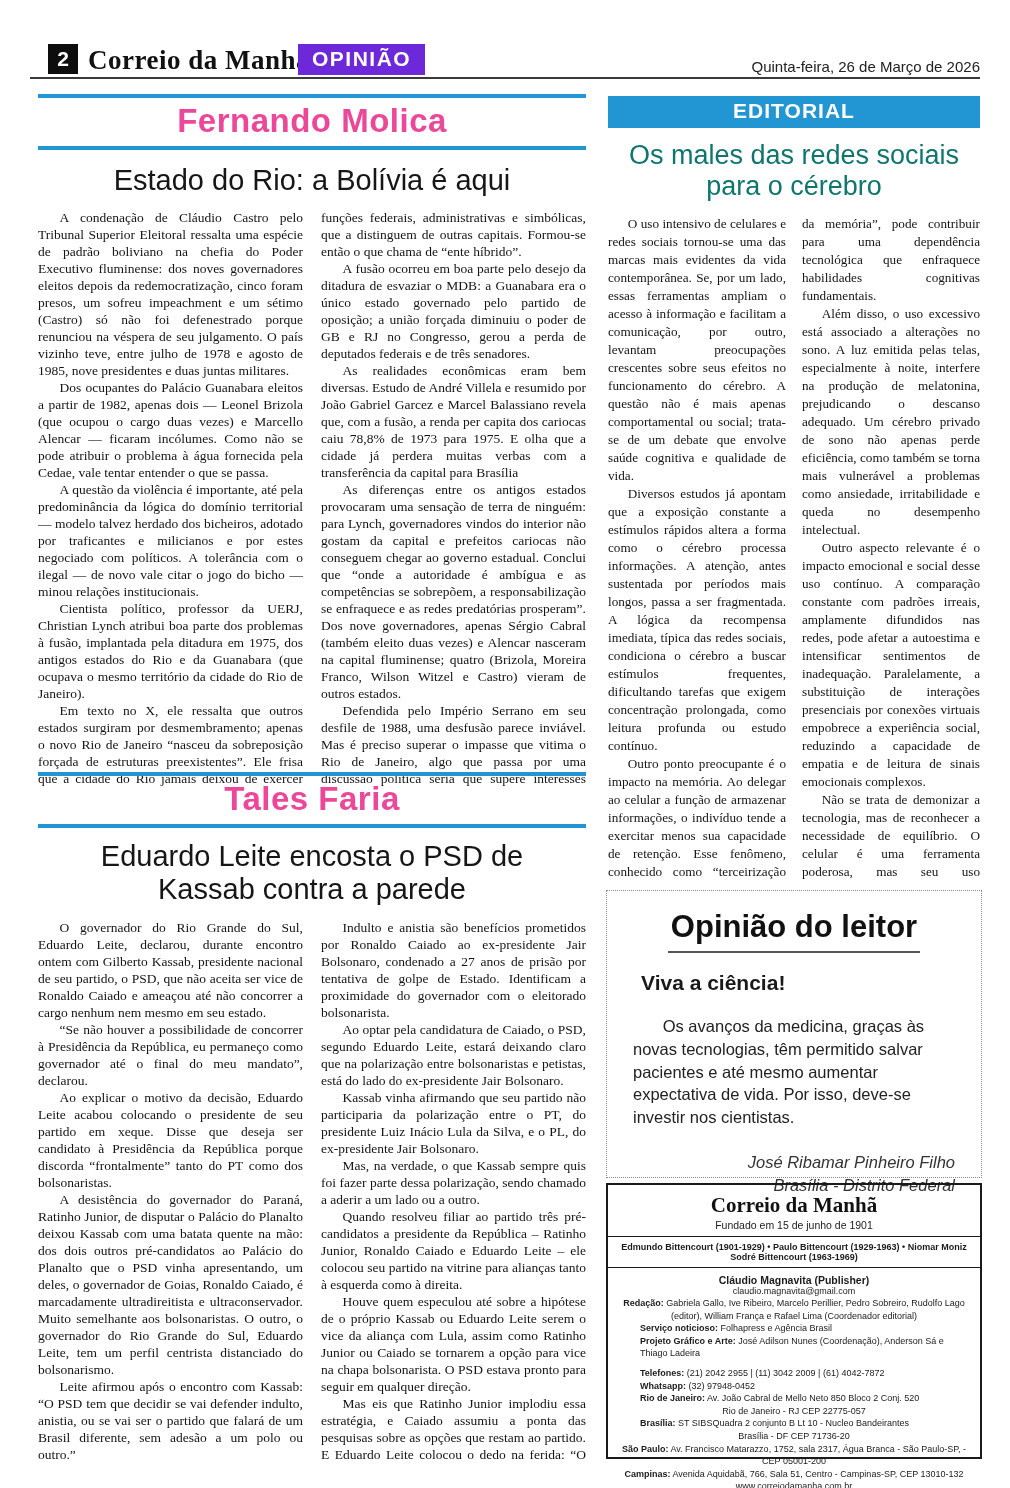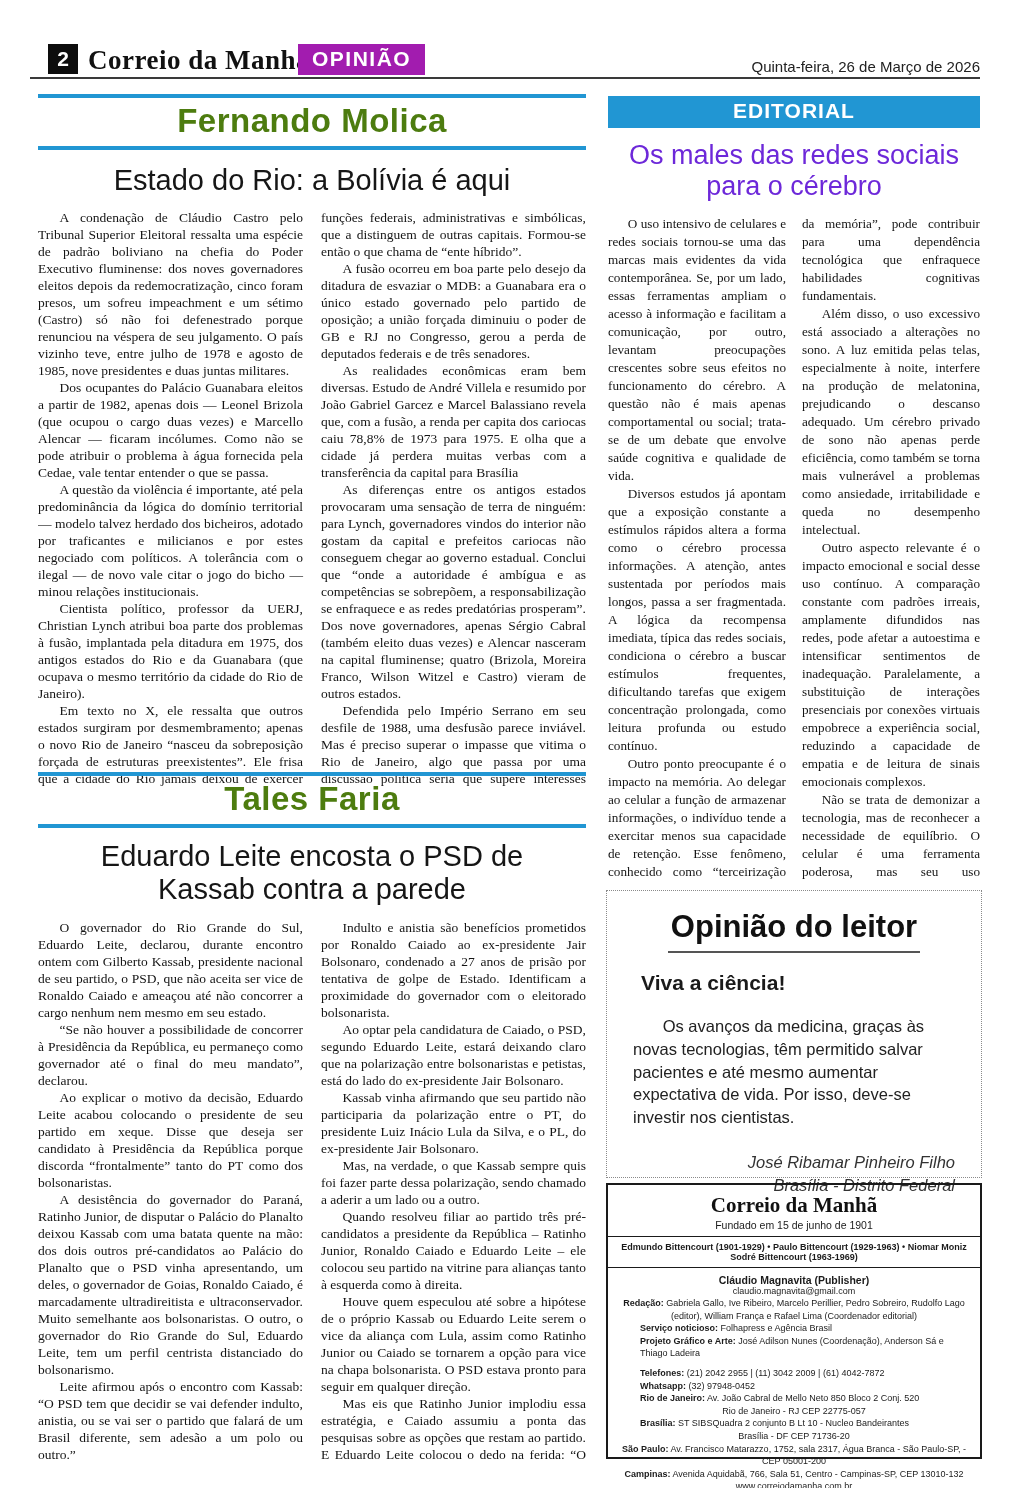--- a/index.html
+++ b/index.html
@@ -14,29 +14,29 @@
   .hdr-rule { position:absolute; top:77px; left:30px; right:30px; height:2px; background:#3a3a3a; }
   .pagenum {
     position:absolute; left:18px; top:0; width:30px; height:30px; background:#0d0d0d;
     color:#fff; font-size:21px; font-weight:bold; text-align:center; line-height:30px;
   }
   .brand {
     position:absolute; left:58px; top:1px;
     font-family:"Liberation Serif", serif; font-weight:bold; font-size:27px; letter-spacing:.5px; color:#111;
   }
   .section-badge {
-    position:absolute; left:268px; top:0; background:#a21caf; color:#fff;
+    position:absolute; left:268px; top:0; background:#6d28d9; color:#fff;
     font-size:21px; font-weight:bold; letter-spacing:1.5px; padding:3px 14px 4px;
   }
   .issue-date { position:absolute; right:0; top:14px; font-size:15px; color:#222; }
 
   
   .blue-rule { height:4px; background:#2196d3; }
   .author-name {
-    text-align:center; font-size:33px; font-weight:bold; color:#4d7c0f;
+    text-align:center; font-size:33px; font-weight:bold; color:#ec4899;
     padding:4px 0 6px; letter-spacing:.5px;
   }
   .art-headline {
     text-align:center; font-size:29px; font-weight:500; color:#161616;
     line-height:1.15; margin:14px 0 12px;
   }
   .art-body {
     column-count:2; column-gap:18px; text-align:justify; overflow:hidden;
     font-family:"Liberation Serif", serif; font-size:13.5px; line-height:17px; color:#141414;
   }
@@ -49,21 +49,21 @@
   .tales .art-headline { margin:12px 40px 12px; }
   .tales .art-body { height:574px; }
 
   
   .editorial { position:absolute; left:608px; top:96px; width:372px; }
   .ed-banner {
     background:#2196d3; color:#fff; text-align:center; font-size:21px; font-weight:bold;
     letter-spacing:1px; padding:3px 16px 5px;
   }
   .ed-headline {
-    text-align:center; font-size:27px; font-weight:500; color:#6d28d9;
+    text-align:center; font-size:27px; font-weight:500; color:#0f766e;
     line-height:1.13; margin:12px 0 14px;
   }
   .ed-body {
     column-count:2; column-gap:16px; text-align:justify; overflow:hidden; height:676px;
     font-family:"Liberation Serif", serif; font-size:13.2px; line-height:18px; color:#141414;
   }
   .ed-body p { text-indent:1.5em; }
 
   
   .letter {

